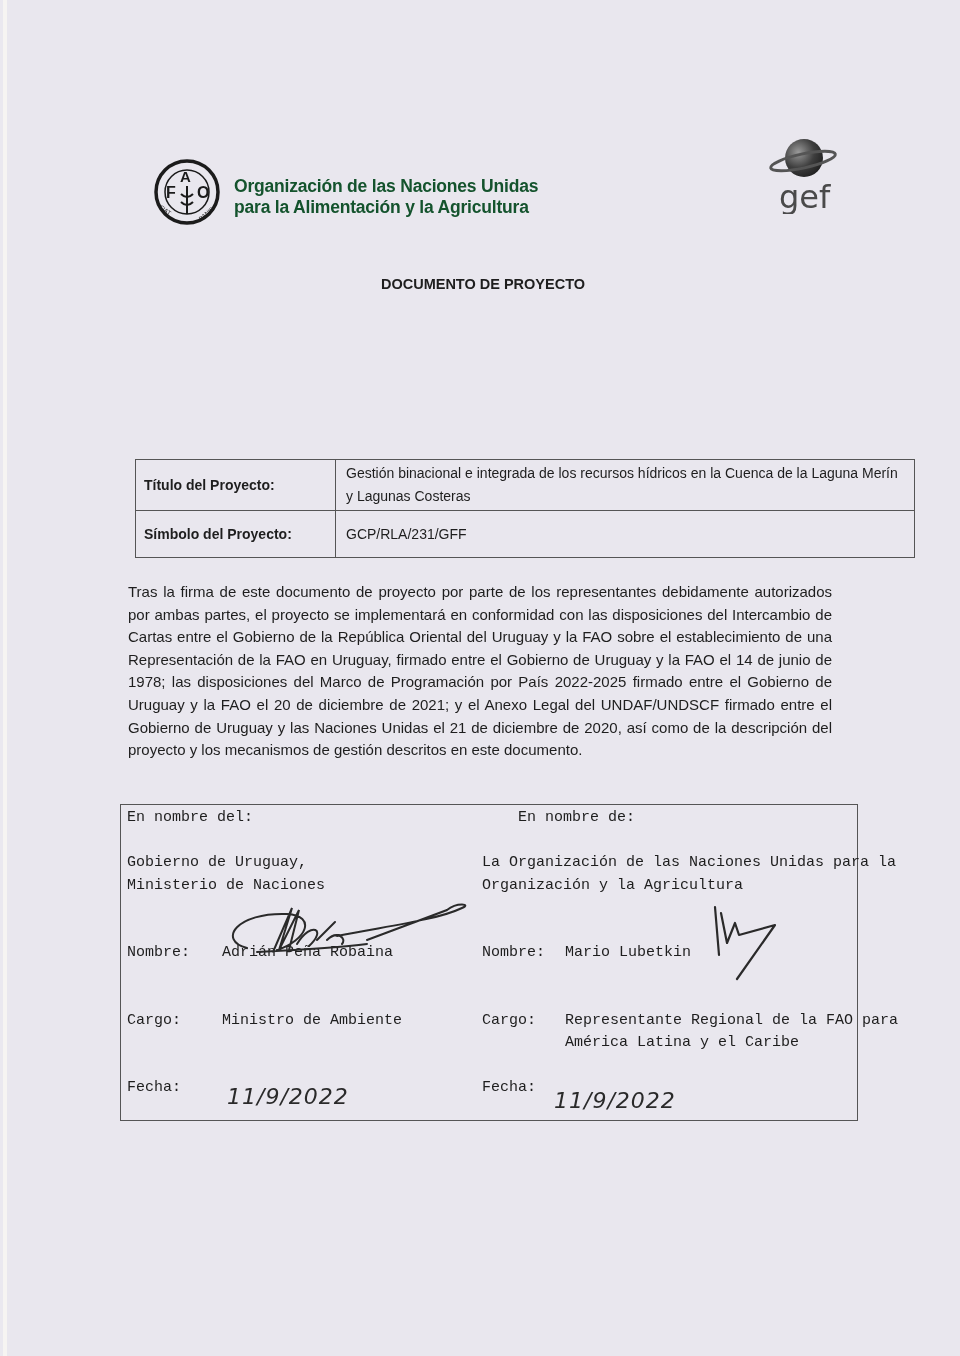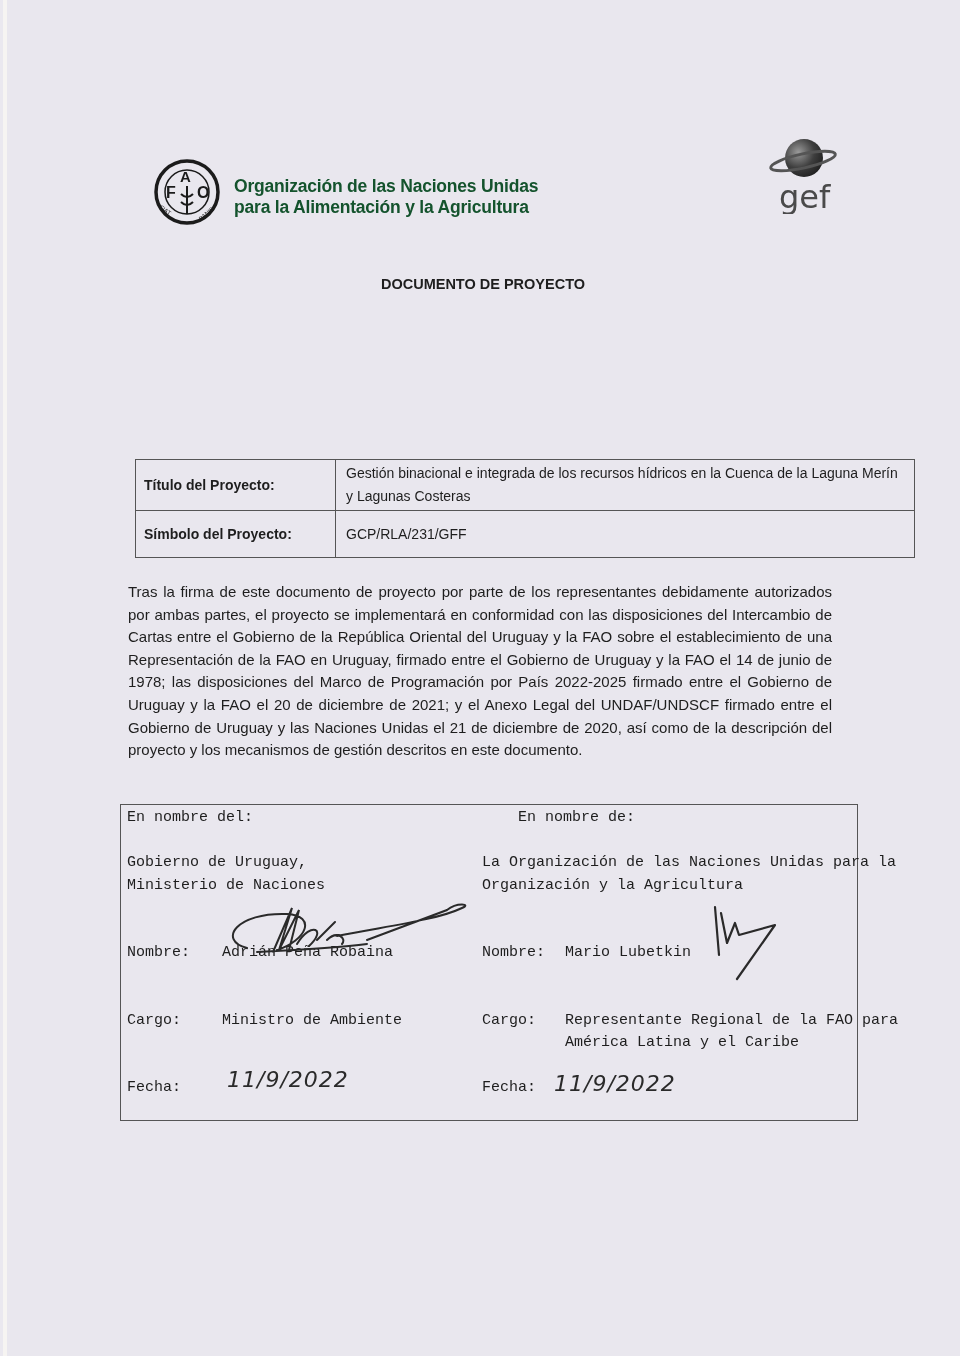--- a/index.html
+++ b/index.html
@@ -40,21 +40,21 @@
 
     .sig-box {
       position: absolute; left: 117px; top: 804px; width: 738px; height: 317px;
       border: 1.5px solid #555;
       font-size: 15px; line-height: 22.6px;
     }
     .sig-col { position: absolute; top: 0; }
     .sig-col.left { left: 6px; width: 340px; }
     .sig-col.right { left: 361px; width: 370px; }
     .abs { position: absolute; white-space: nowrap; font-family: Liberation Mono, monospace; }
-    .hand { font-family: "DejaVu Sans", sans-serif; font-style: italic; font-size: 22px; color: #2a2a2a; letter-spacing: 1px; }
+    .hand { font-family: "DejaVu Sans", sans-serif; font-style: italic; font-size: 22px; color: #2a2a2a; letter-spacing: 1px; margin-top: 17px; }
     svg.signature { position: absolute; }
   </style>
 </head>
 <body>
 
 <div class="page">
   <div class="edge"></div>
 
   <svg class="fao-logo" viewBox="0 0 68 68">
     <circle cx="34" cy="34" r="31" fill="none" stroke="#1b1b1b" stroke-width="3.5"></circle>

